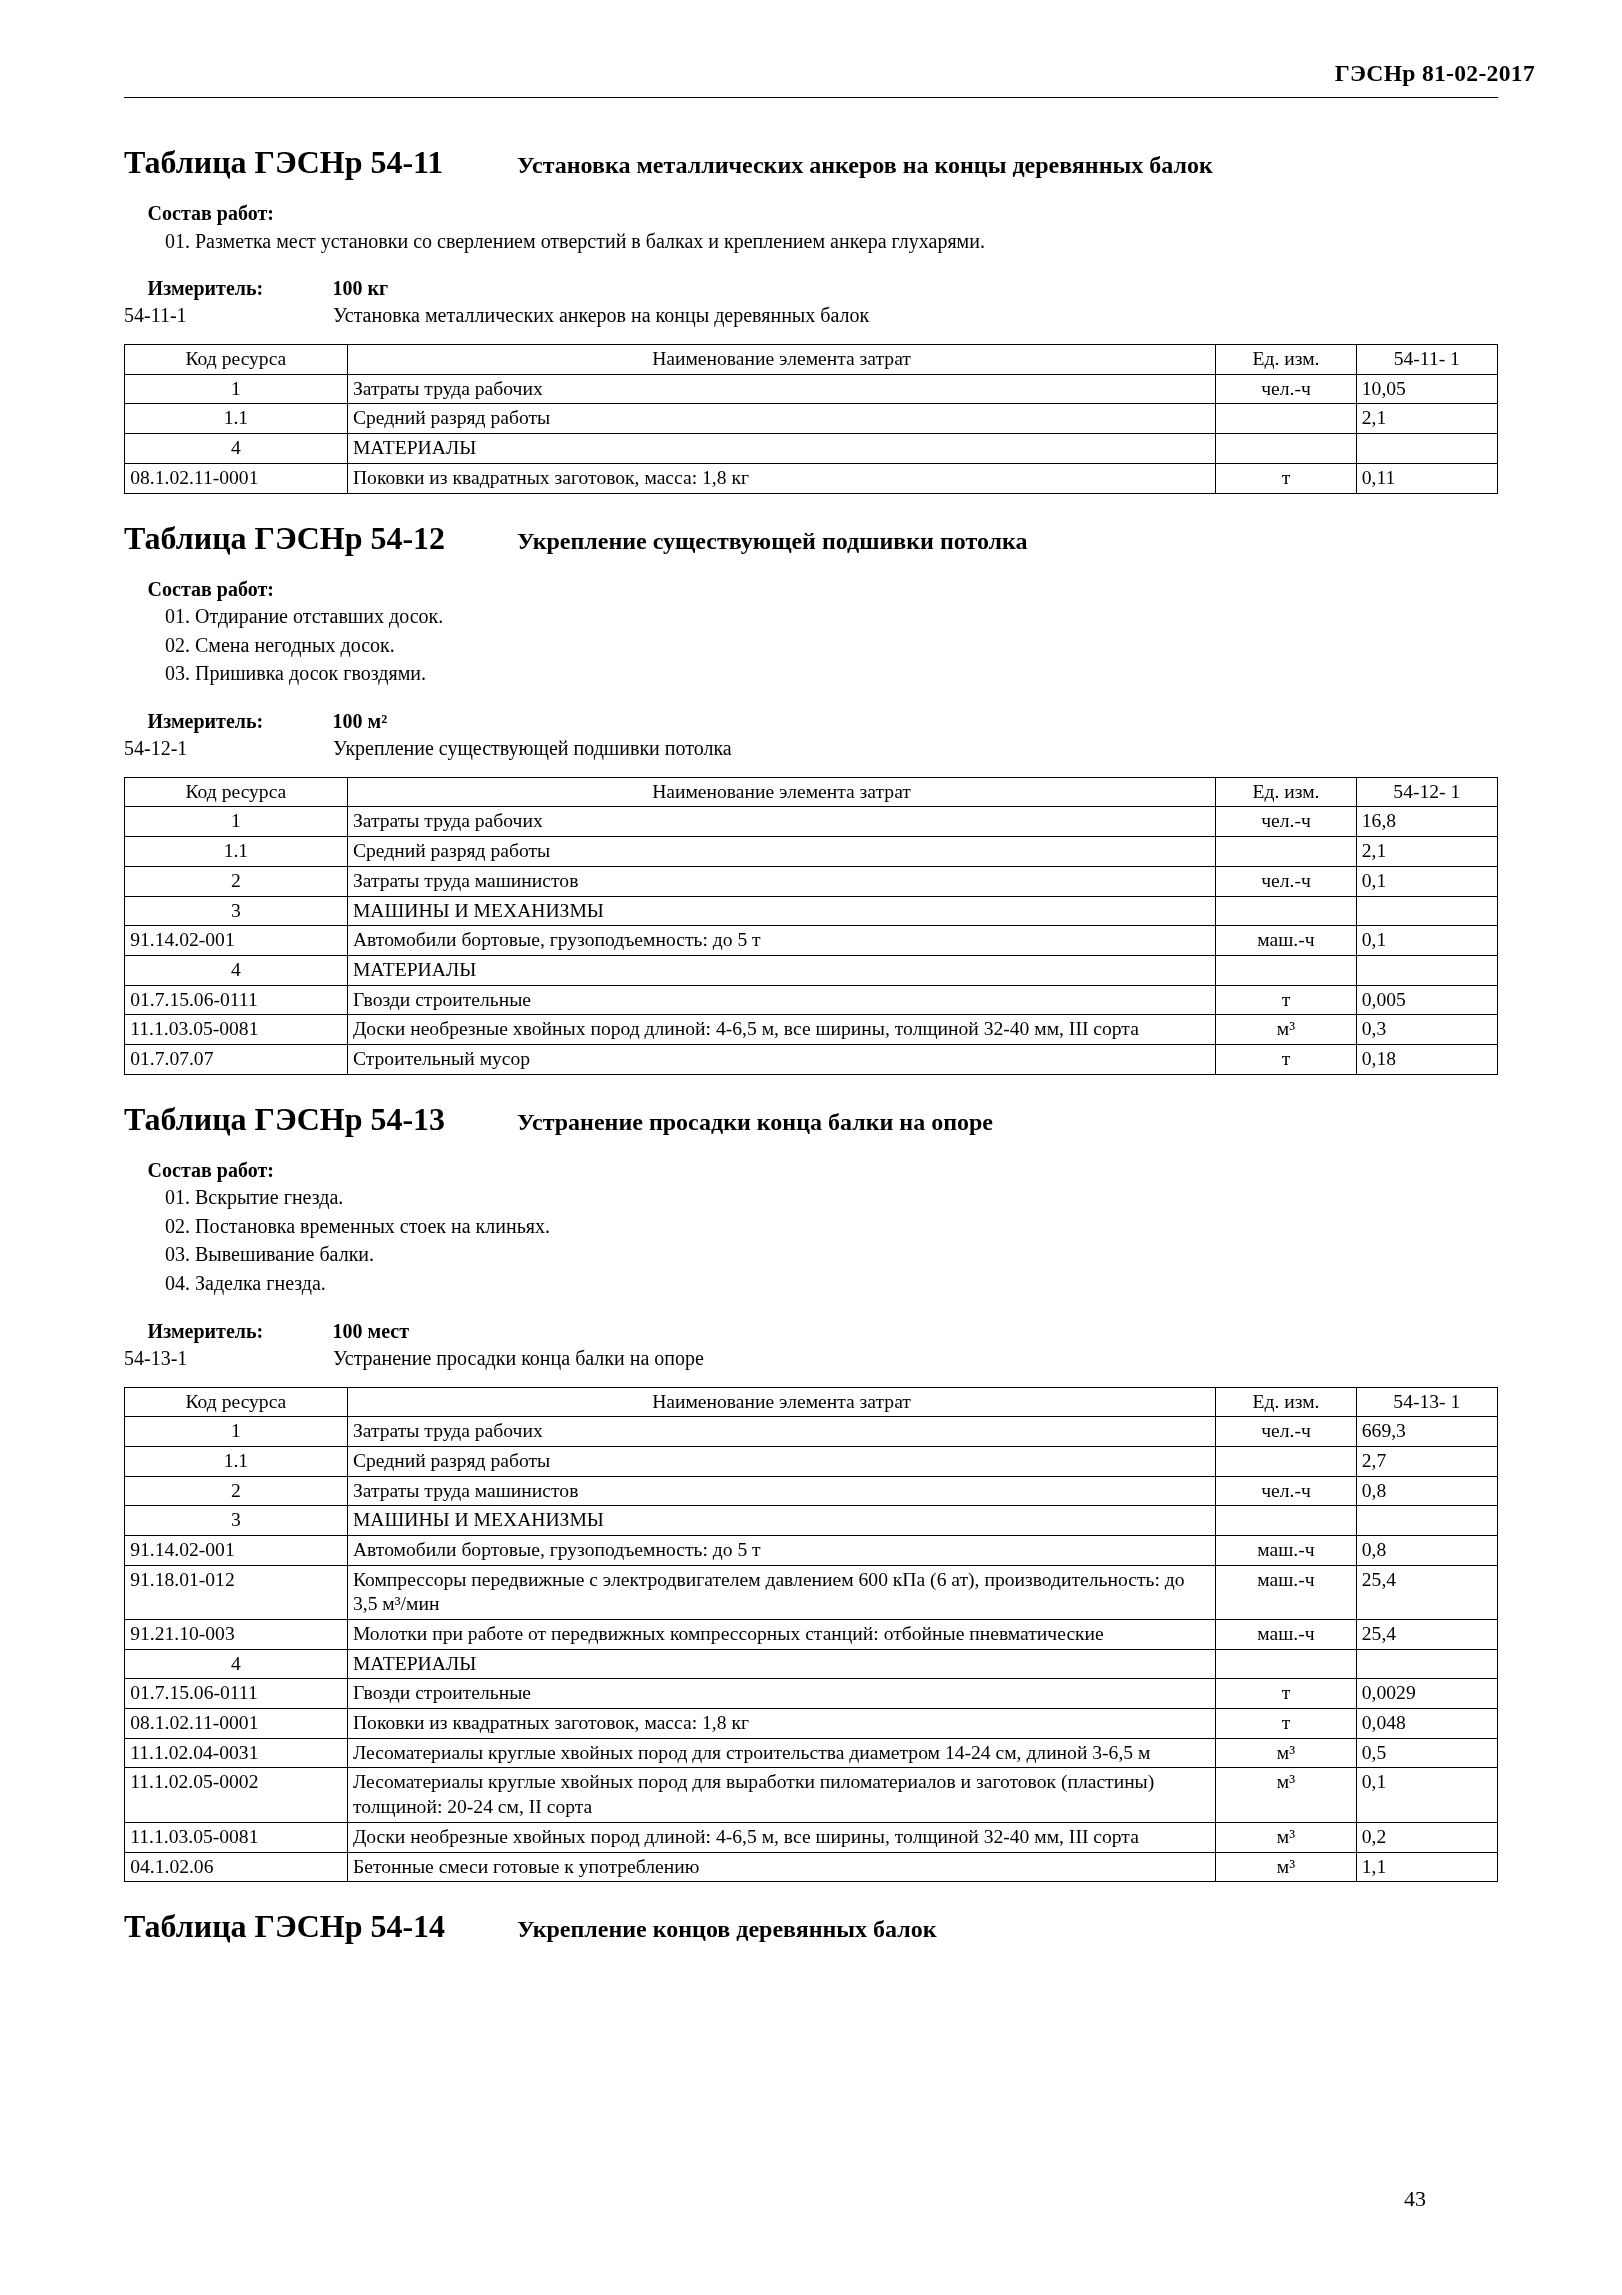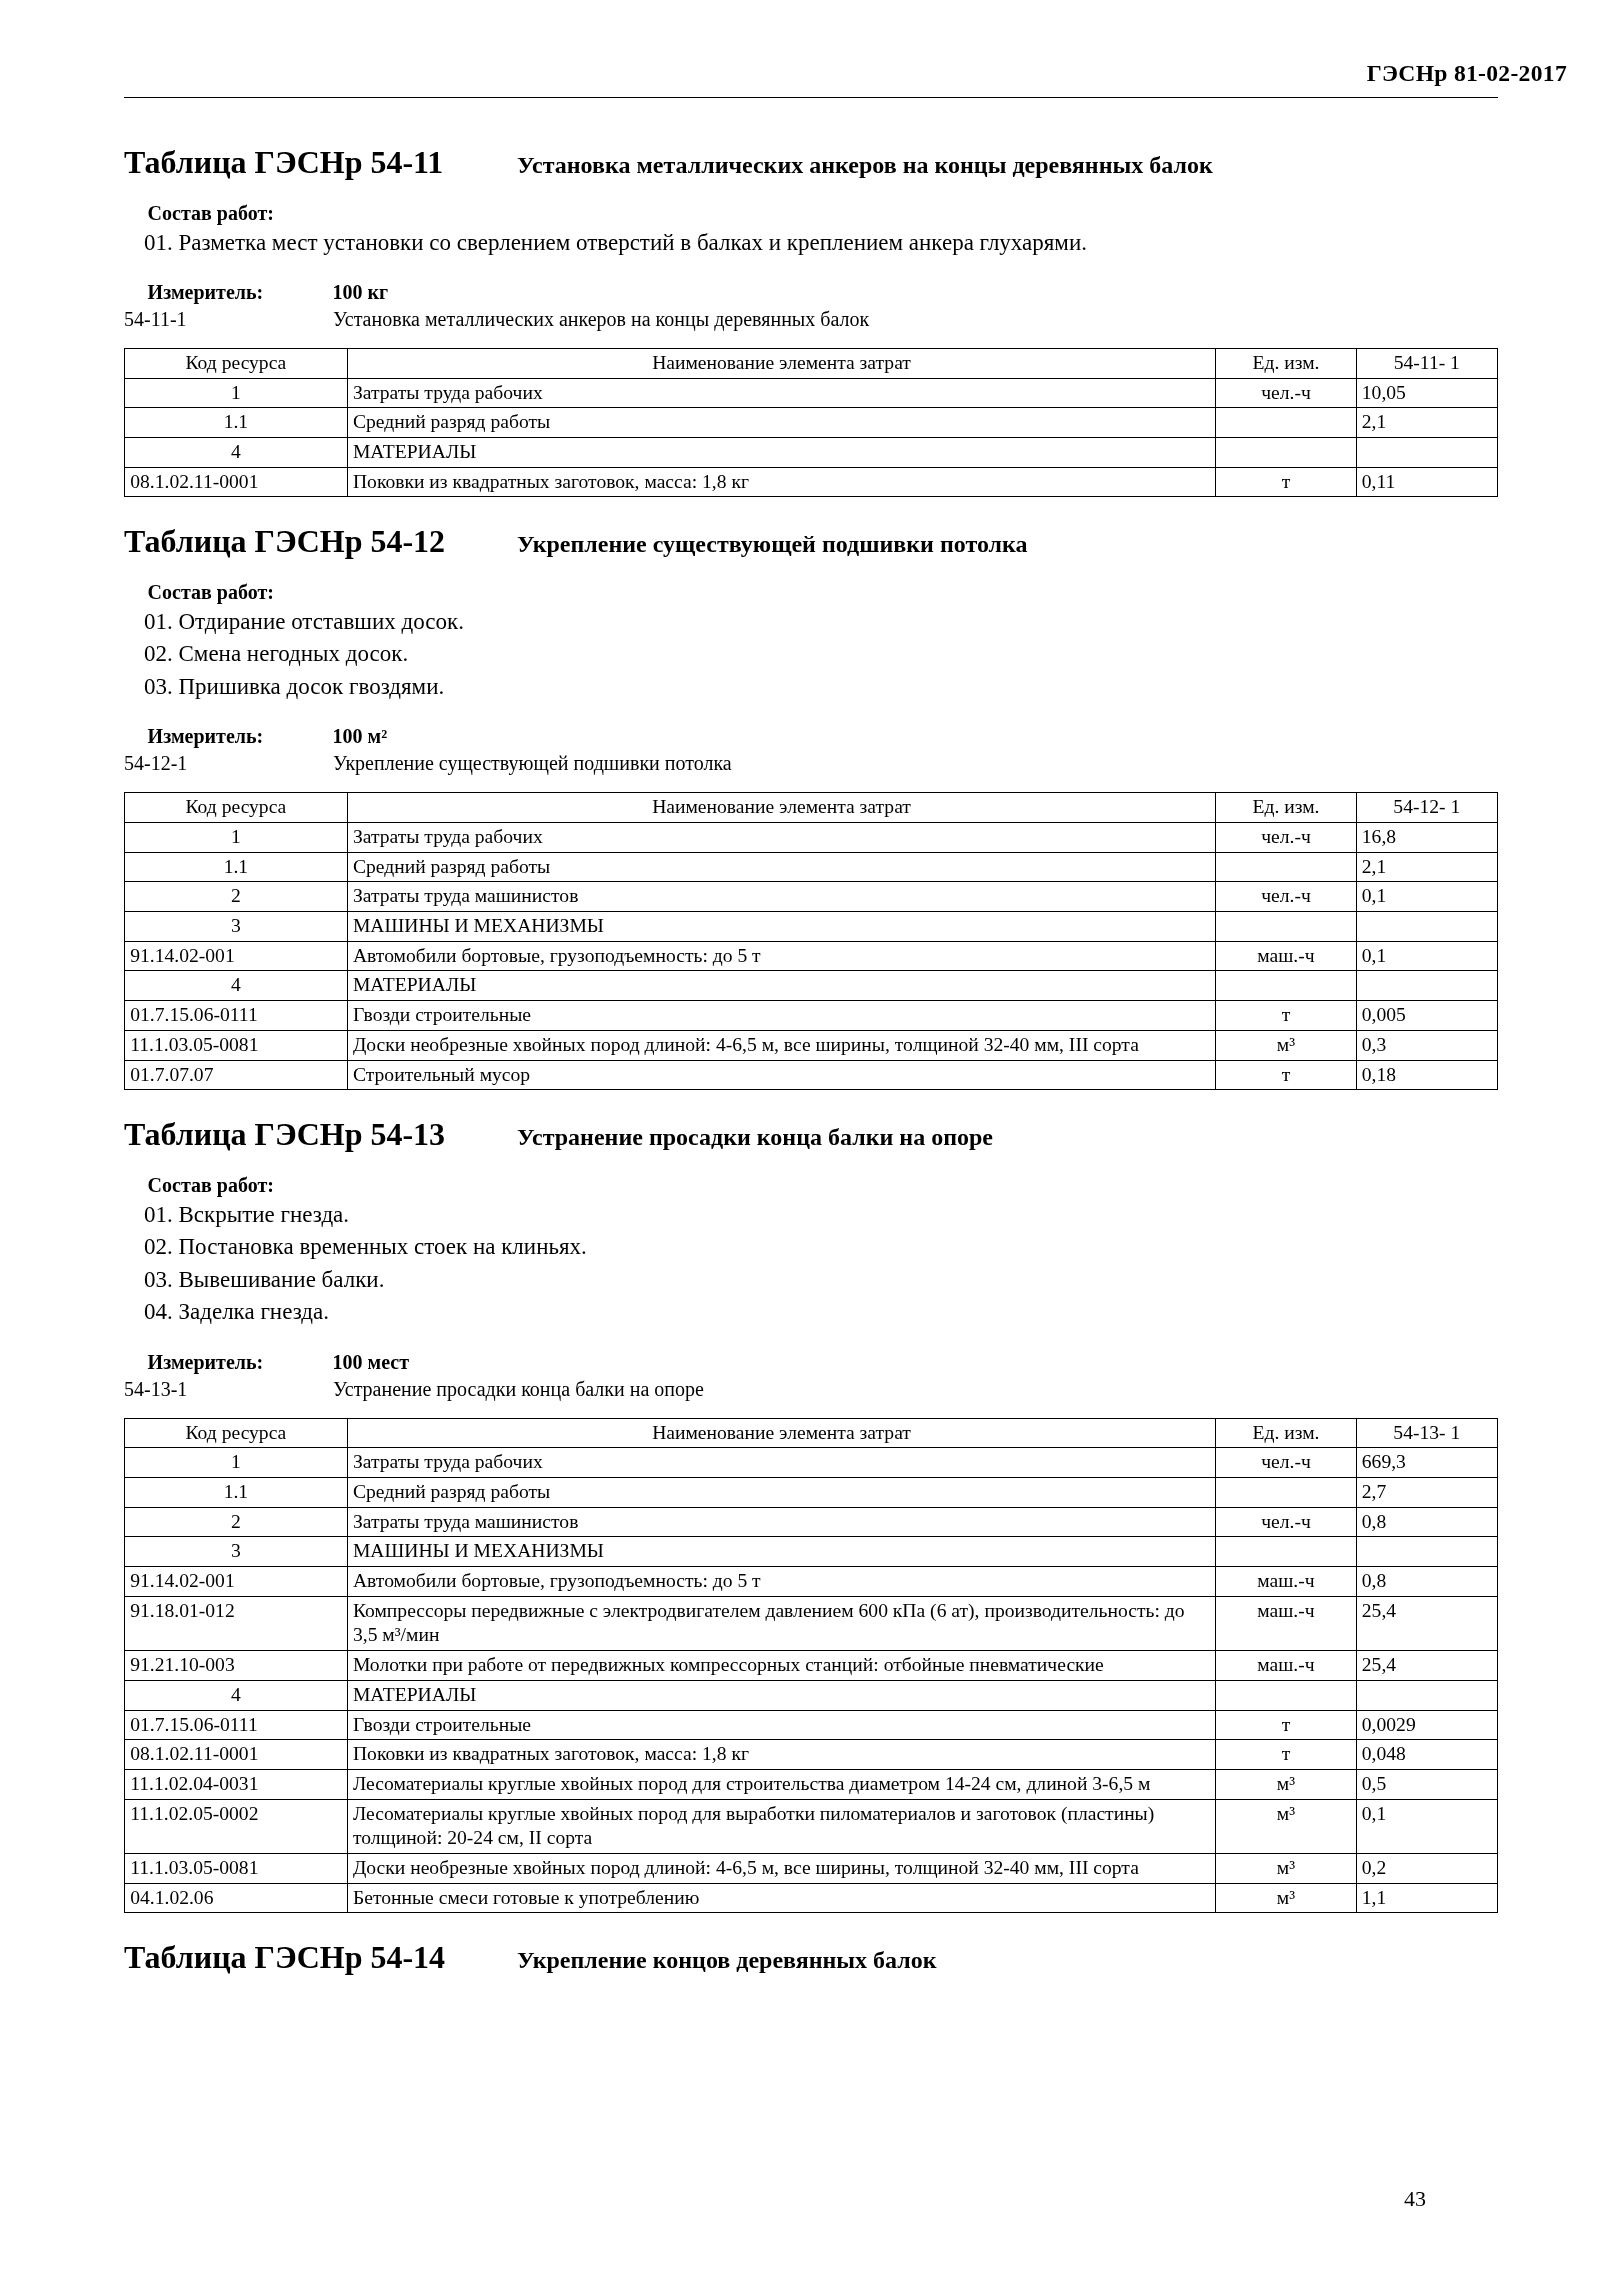--- a/index.html
+++ b/index.html
@@ -20,21 +20,21 @@
     height: 2295px;
     box-sizing: border-box;
     padding: 0;
   }
   .header {
     position: absolute;
     top: 60px;
     left: 0;
     width: 1623px;
     text-align: right;
-    padding-right: 56px;
+    padding-right: 88px;
     box-sizing: border-box;
     font-size: 23.6px;
     font-weight: bold;
     letter-spacing: 0.3px;
   }
   .header-rule {
     position: absolute;
     top: 97px;
     left: 124px;
     width: 1374px;
@@ -63,22 +63,22 @@
     font-size: 24px;
     font-weight: bold;
   }
   .sostav-head {
     font-size: 20px;
     font-weight: bold;
     margin-top: 21px;
     margin-left: 23.6px;
   }
   .sostav-item {
-    font-size: 23px;
-    margin-left: 20px;
+    font-size: 20px;
+    margin-left: 41px;
     margin-top: 2.6px;
     line-height: 1.30;
   }
   .izmer {
     display: flex;
     margin-top: 23.6px;
     margin-left: 23.6px;
     align-items: baseline;
   }
   .izmer .lbl {

